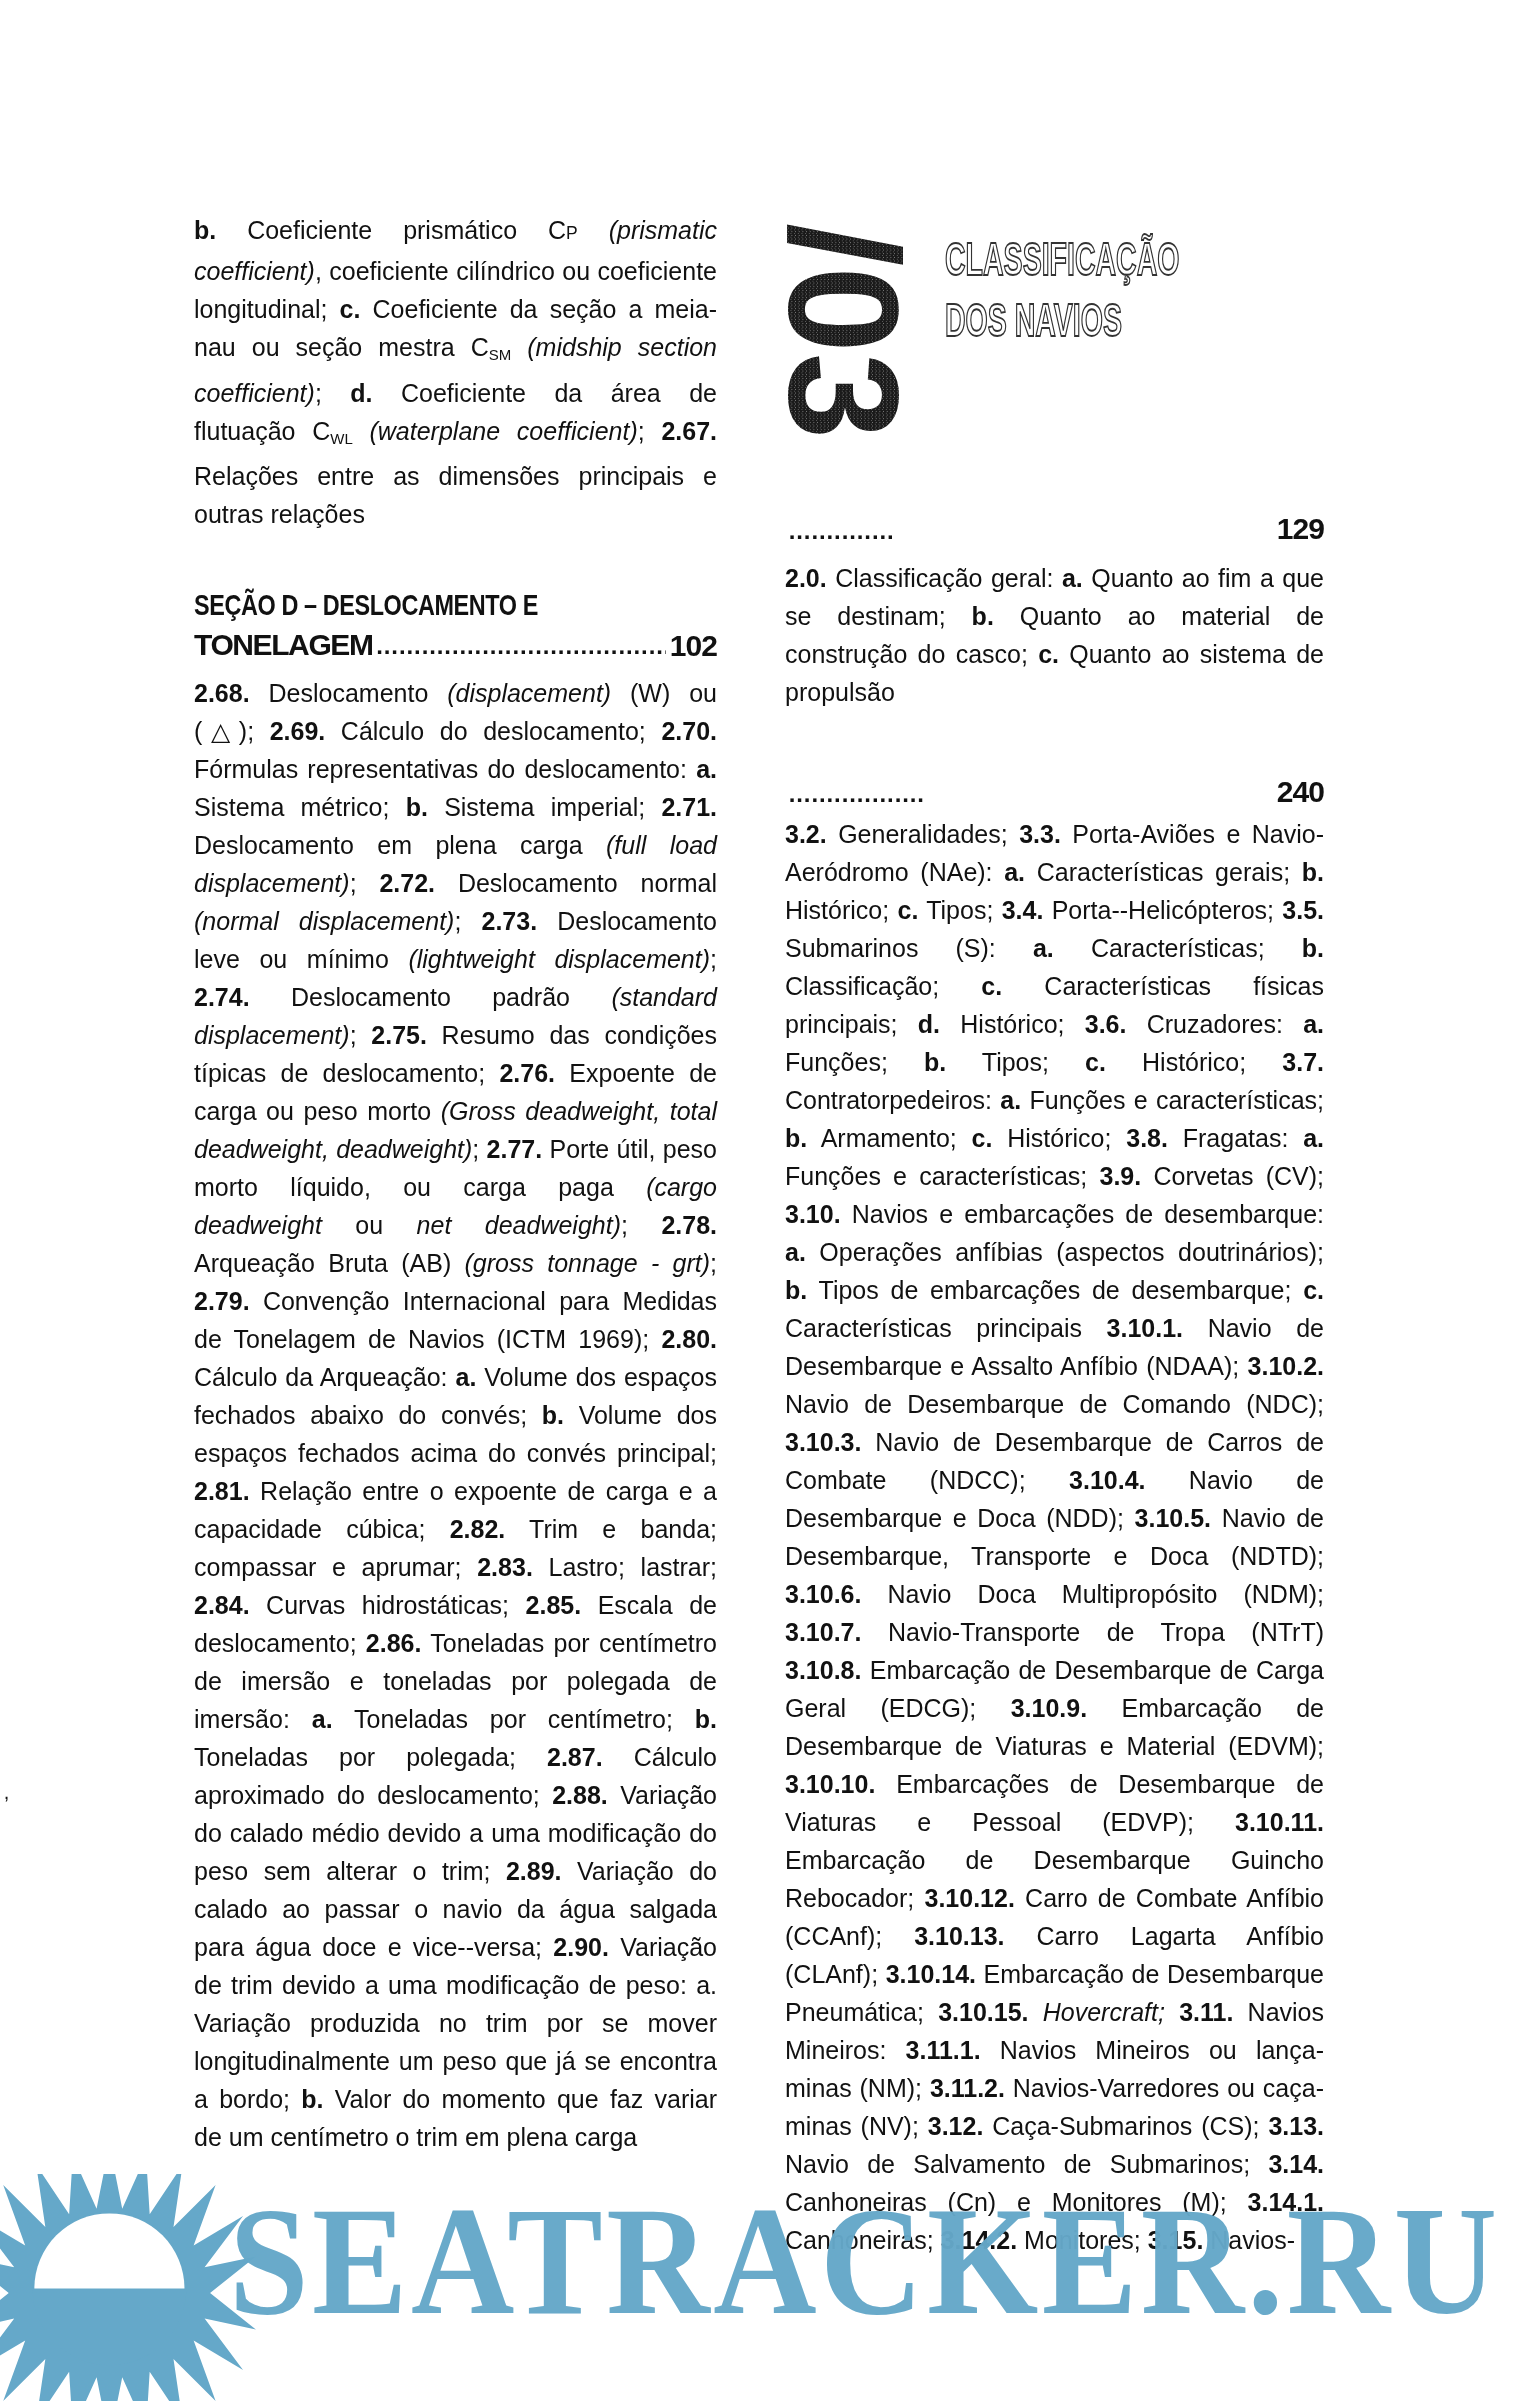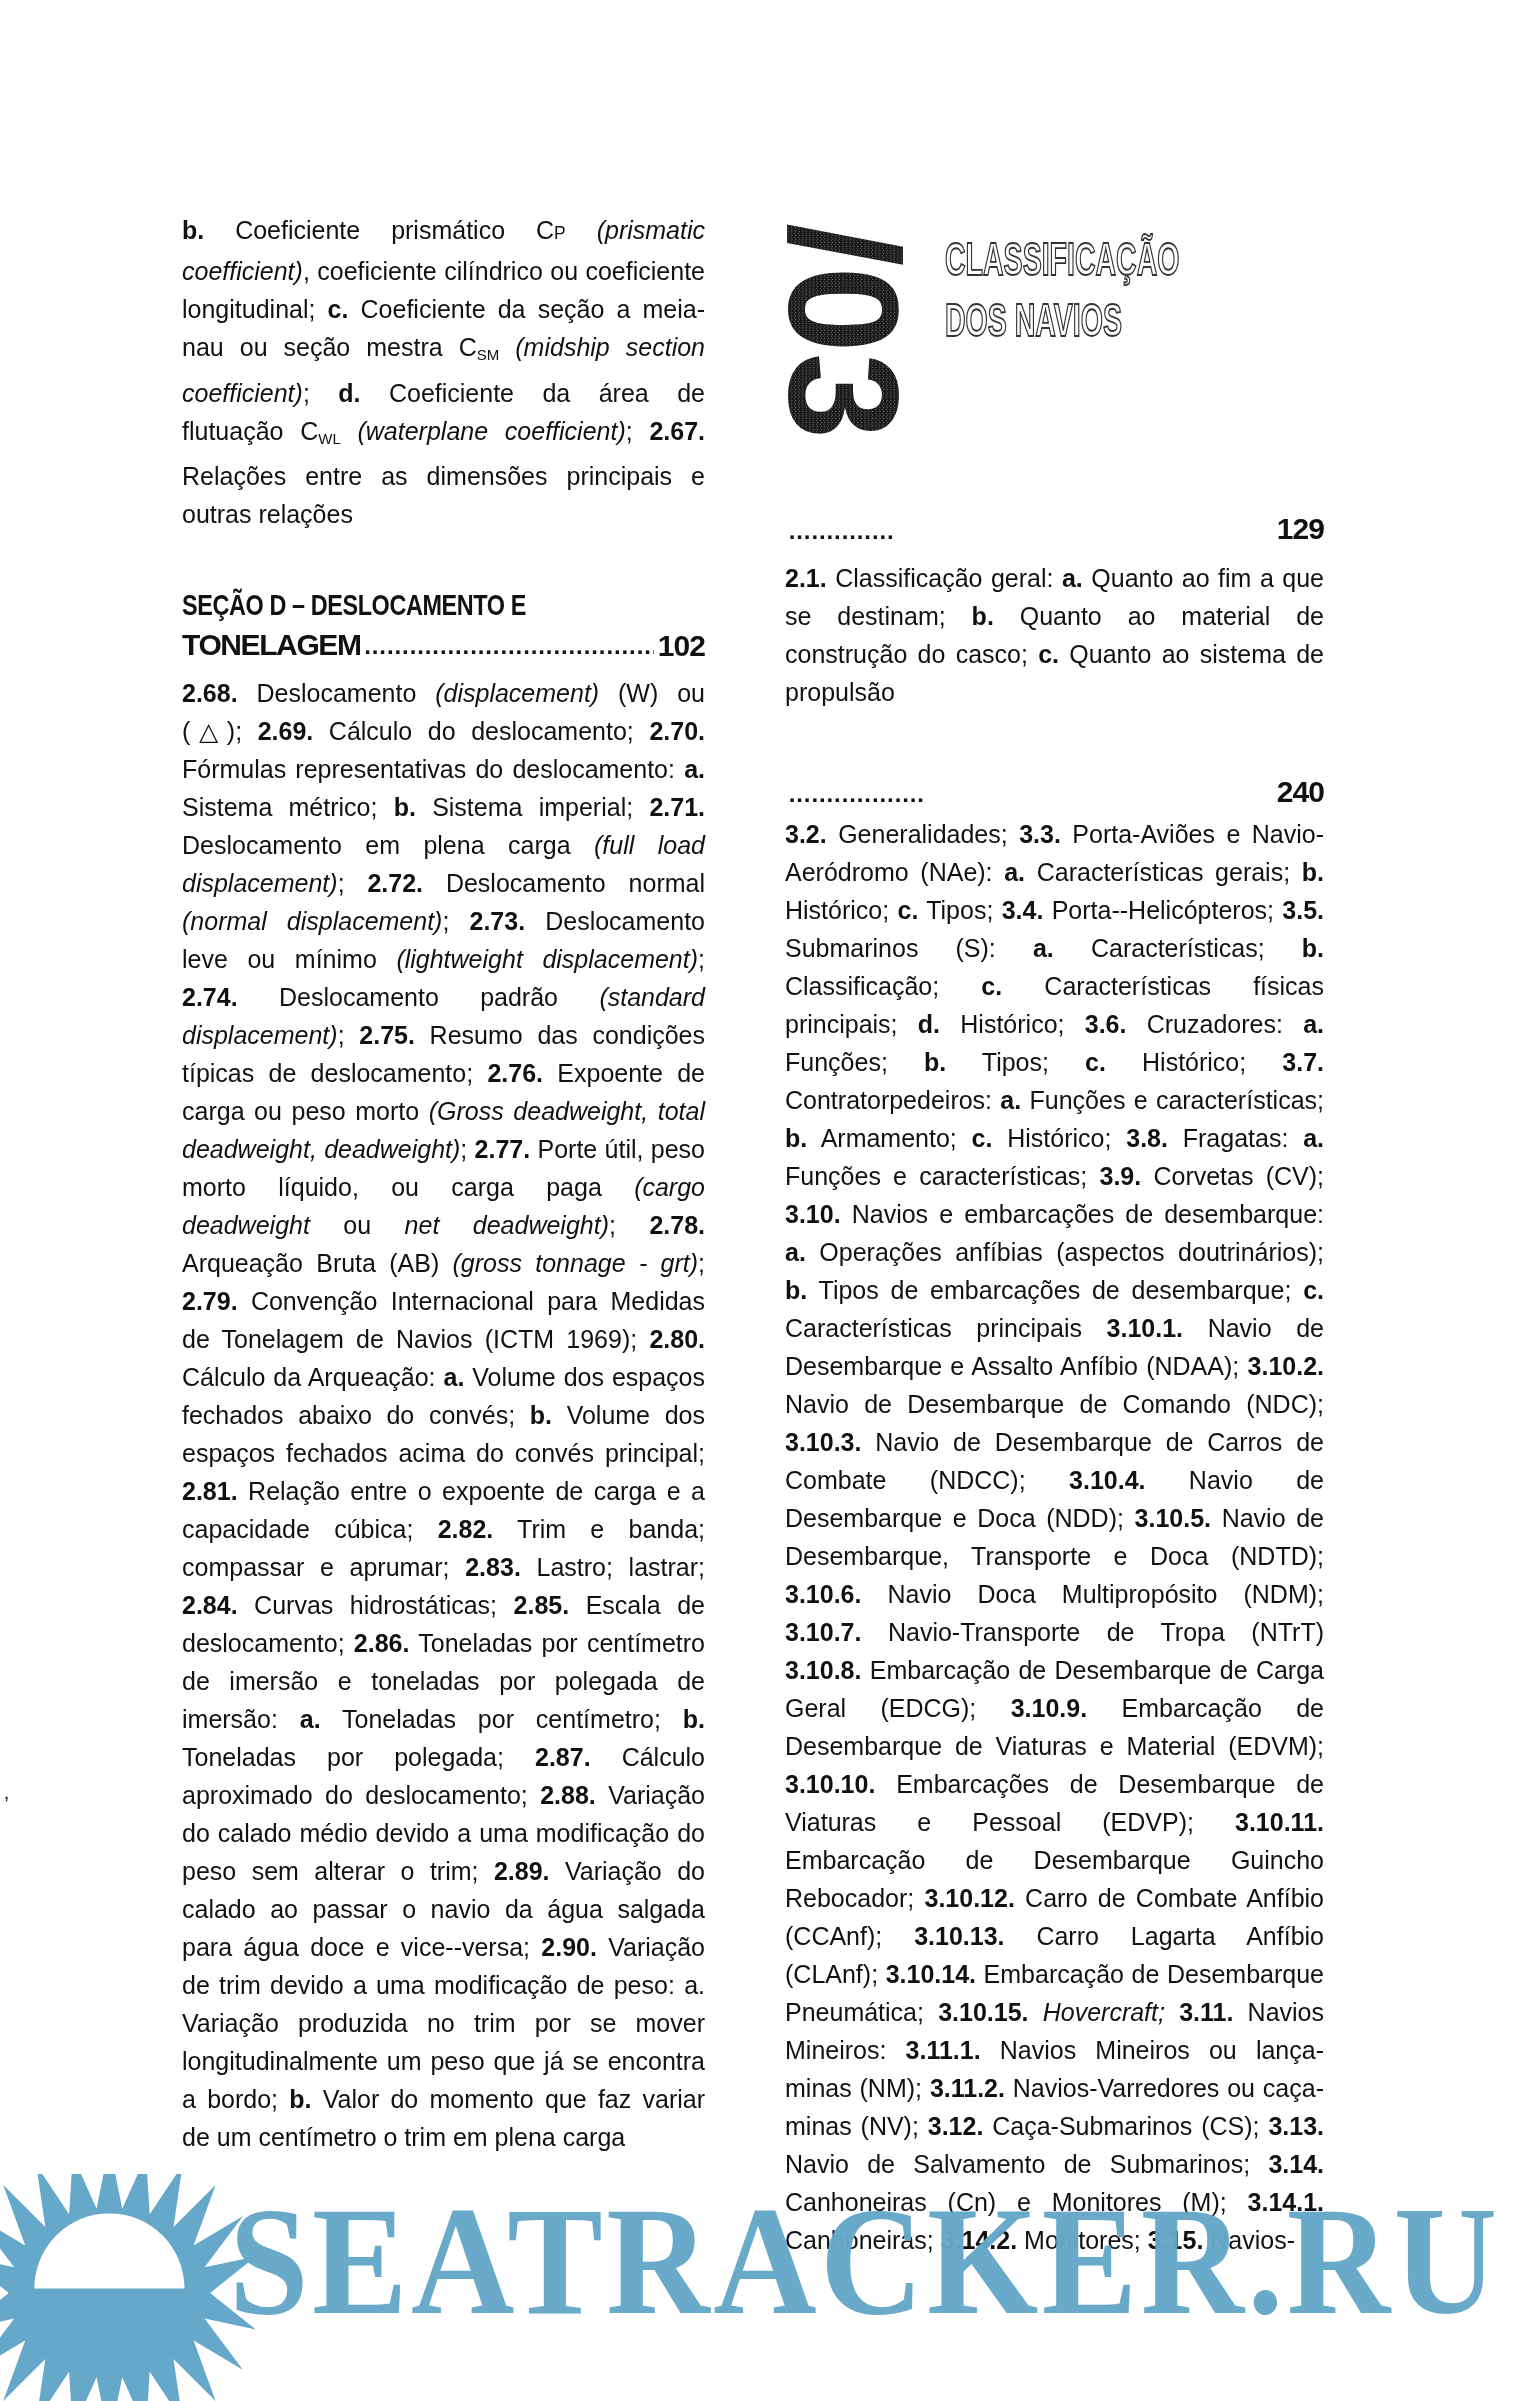--- a/index.html
+++ b/index.html
@@ -1,20 +1,20 @@
 <!DOCTYPE html>
 <html style="font-size:14.7px"><head>
 <meta charset="utf-8">
 <style>
   html, body { margin: 0; padding: 0; background: #ffffff; }
   body { width: 1514px; height: 2401px; position: relative; overflow: hidden; color: #111; }
   .col { position: absolute; font-family: "Liberation Sans", sans-serif; font-size: 25px; line-height: 38px; text-align: justify; }
   .col b { font-weight: bold; }
   .col i { font-style: italic; }
-  #left-col { left: 182px; top: 211px; width: 523px; }
+  #left-col { left: 194px; top: 211px; width: 523px; }
   #right-col { left: 785px; top: 510px; width: 539px; }
   .sec-head { font-family: "Liberation Sans", sans-serif; font-weight: bold; font-size: 30px; letter-spacing: -0.5px; transform: scaleX(0.78); transform-origin: left; white-space: nowrap; text-transform: uppercase; line-height: 40px; }
   .dots { letter-spacing: 0.9px; }
   .para { margin: 0; }
   sub { font-size: 60%; vertical-align: -3.7px; }
   
   #chapter-num { position: absolute; left: 782px; top: 223px; width: 138px; height: 220px; }
   #chapter-title { position: absolute; left: 945px; top: 229px; font-family: "Liberation Sans", sans-serif; font-weight: bold; font-size: 46px; line-height: 61px; color: #fff; -webkit-text-stroke: 1.8px #333; letter-spacing: 0px; transform: scaleX(0.62); transform-origin: left; white-space: nowrap; }
   #stray-mark { position: absolute; left: 3.7px; top: 1781px; font-family: "Liberation Sans", sans-serif; font-size: 20px; color: #111; }
   
@@ -58,21 +58,21 @@
   <div style="height:7.3px"></div>
   <p class="para"><b>2.68.</b> Deslocamento <i>(displacement)</i> (W) ou (△); <b>2.69.</b> Cálculo do deslocamento; <b>2.70.</b> Fórmulas representativas do deslocamento: <b>a.</b> Sistema métrico; <b>b.</b> Sistema imperial; <b>2.71.</b> Deslocamento em plena carga <i>(full load displacement)</i>; <b>2.72.</b> Deslocamento normal <i>(normal displacement)</i>; <b>2.73.</b> Deslocamento leve ou mínimo <i>(lightweight displacement)</i>; <b>2.74.</b> Deslocamento padrão <i>(standard displacement)</i>; <b>2.75.</b> Resumo das condições típicas de deslocamento; <b>2.76.</b> Expoente de carga ou peso morto <i>(Gross deadweight, total deadweight, deadweight)</i>; <b>2.77.</b> Porte útil, peso morto líquido, ou carga paga <i>(cargo deadweight</i> ou <i>net deadweight)</i>; <b>2.78.</b> Arqueação Bruta (AB) <i>(gross tonnage - grt)</i>; <b>2.79.</b> Convenção Internacional para Medidas de Tonelagem de Navios (ICTM 1969); <b>2.80.</b> Cálculo da Arqueação: <b>a.</b> Volume dos espaços fechados abaixo do convés; <b>b.</b> Volume dos espaços fechados acima do convés principal; <b>2.81.</b> Relação entre o expoente de carga e a capacidade cúbica; <b>2.82.</b> Trim e banda; compassar e aprumar; <b>2.83.</b> Lastro; lastrar; <b>2.84.</b> Curvas hidrostáticas; <b>2.85.</b> Escala de deslocamento; <b>2.86.</b> Toneladas por centímetro de imersão e toneladas por polegada de imersão: <b>a.</b> Toneladas por centímetro; <b>b.</b> Toneladas por polegada; <b>2.87.</b> Cálculo aproximado do deslocamento; <b>2.88.</b> Variação do calado médio devido a uma modificação do peso sem alterar o trim; <b>2.89.</b> Variação do calado ao passar o navio da água salgada para água doce e vice--versa; <b>2.90.</b> Variação de trim devido a uma modificação de peso: a. Variação produzida no trim por se mover longitudinalmente um peso que já se encontra a bordo; <b>b.</b> Valor do momento que faz variar de um centímetro o trim em plena carga</p>
 </div>
 
 <div id="right-col" class="col">
   <div style="display:flex;align-items:baseline;width:539px;height:42px;">
     <span class="dots" style="flex:1;overflow:hidden;white-space:nowrap;font-weight:bold;font-size:24px;margin:0 3.7px;">..............</span>
     <span style="font-weight:bold;font-size:30px;letter-spacing:-0.9px;margin-left:46px;">129</span>
   </div>
   <div style="height:7.3px"></div>
-  <p class="para"><b>2.1.</b> Classificação geral: <b>a.</b> Quanto ao fim a que se destinam; <b>b.</b> Quanto ao material de construção do casco; <b>c.</b> Quanto ao sistema de propulsão</p>
+  <p class="para"><b>2.0.</b> Classificação geral: <b>a.</b> Quanto ao fim a que se destinam; <b>b.</b> Quanto ao material de construção do casco; <b>c.</b> Quanto ao sistema de propulsão</p>
   <div style="height:62px"></div>
   <div style="display:flex;align-items:baseline;width:539px;height:42px;">
     <span class="dots" style="flex:1;overflow:hidden;white-space:nowrap;font-weight:bold;font-size:24px;margin:0 3.7px;">..................</span>
     <span style="font-weight:bold;font-size:30px;letter-spacing:-0.9px;">240</span>
   </div>
   <p class="para"><b>3.2.</b> Generalidades; <b>3.3.</b> Porta-Aviões e Navio-Aeródromo (NAe): <b>a.</b> Características gerais; <b>b.</b> Histórico; <b>c.</b> Tipos; <b>3.4.</b> Porta--Helicópteros; <b>3.5.</b> Submarinos (S): <b>a.</b> Características; <b>b.</b> Classificação; <b>c.</b> Características físicas principais; <b>d.</b> Histórico; <b>3.6.</b> Cruzadores: <b>a.</b> Funções; <b>b.</b> Tipos; <b>c.</b> Histórico; <b>3.7.</b> Contratorpedeiros: <b>a.</b> Funções e características; <b>b.</b> Armamento; <b>c.</b> Histórico; <b>3.8.</b> Fragatas: <b>a.</b> Funções e características; <b>3.9.</b> Corvetas (CV); <b>3.10.</b> Navios e embarcações de desembarque: <b>a.</b> Operações anfíbias (aspectos doutrinários); <b>b.</b> Tipos de embarcações de desembarque; <b>c.</b> Características principais <b>3.10.1.</b> Navio de Desembarque e Assalto Anfíbio (NDAA); <b>3.10.2.</b> Navio de Desembarque de Comando (NDC); <b>3.10.3.</b> Navio de Desembarque de Carros de Combate (NDCC); <b>3.10.4.</b> Navio de Desembarque e Doca (NDD); <b>3.10.5.</b> Navio de Desembarque, Transporte e Doca (NDTD); <b>3.10.6.</b> Navio Doca Multipropósito (NDM); <b>3.10.7.</b> Navio-Transporte de Tropa (NTrT) <b>3.10.8.</b> Embarcação de Desembarque de Carga Geral (EDCG); <b>3.10.9.</b> Embarcação de Desembarque de Viaturas e Material (EDVM); <b>3.10.10.</b> Embarcações de Desembarque de Viaturas e Pessoal (EDVP); <b>3.10.11.</b> Embarcação de Desembarque Guincho Rebocador; <b>3.10.12.</b> Carro de Combate Anfíbio (CCAnf); <b>3.10.13.</b> Carro Lagarta Anfíbio (CLAnf); <b>3.10.14.</b> Embarcação de Desembarque Pneumática; <b>3.10.15.</b> <i>Hovercraft;</i> <b>3.11.</b> Navios Mineiros: <b>3.11.1.</b> Navios Mineiros ou lança-minas (NM); <b>3.11.2.</b> Navios-Varredores ou caça-minas (NV); <b>3.12.</b> Caça-Submarinos (CS); <b>3.13.</b> Navio de Salvamento de Submarinos; <b>3.14.</b> Canhoneiras (Cn) e Monitores (M); <b>3.14.1.</b> Canhoneiras; <b>3.14.2.</b> Monitores; <b>3.15.</b> Navios-</p>
 </div>
 
 <div id="stray-mark">,</div>
 

